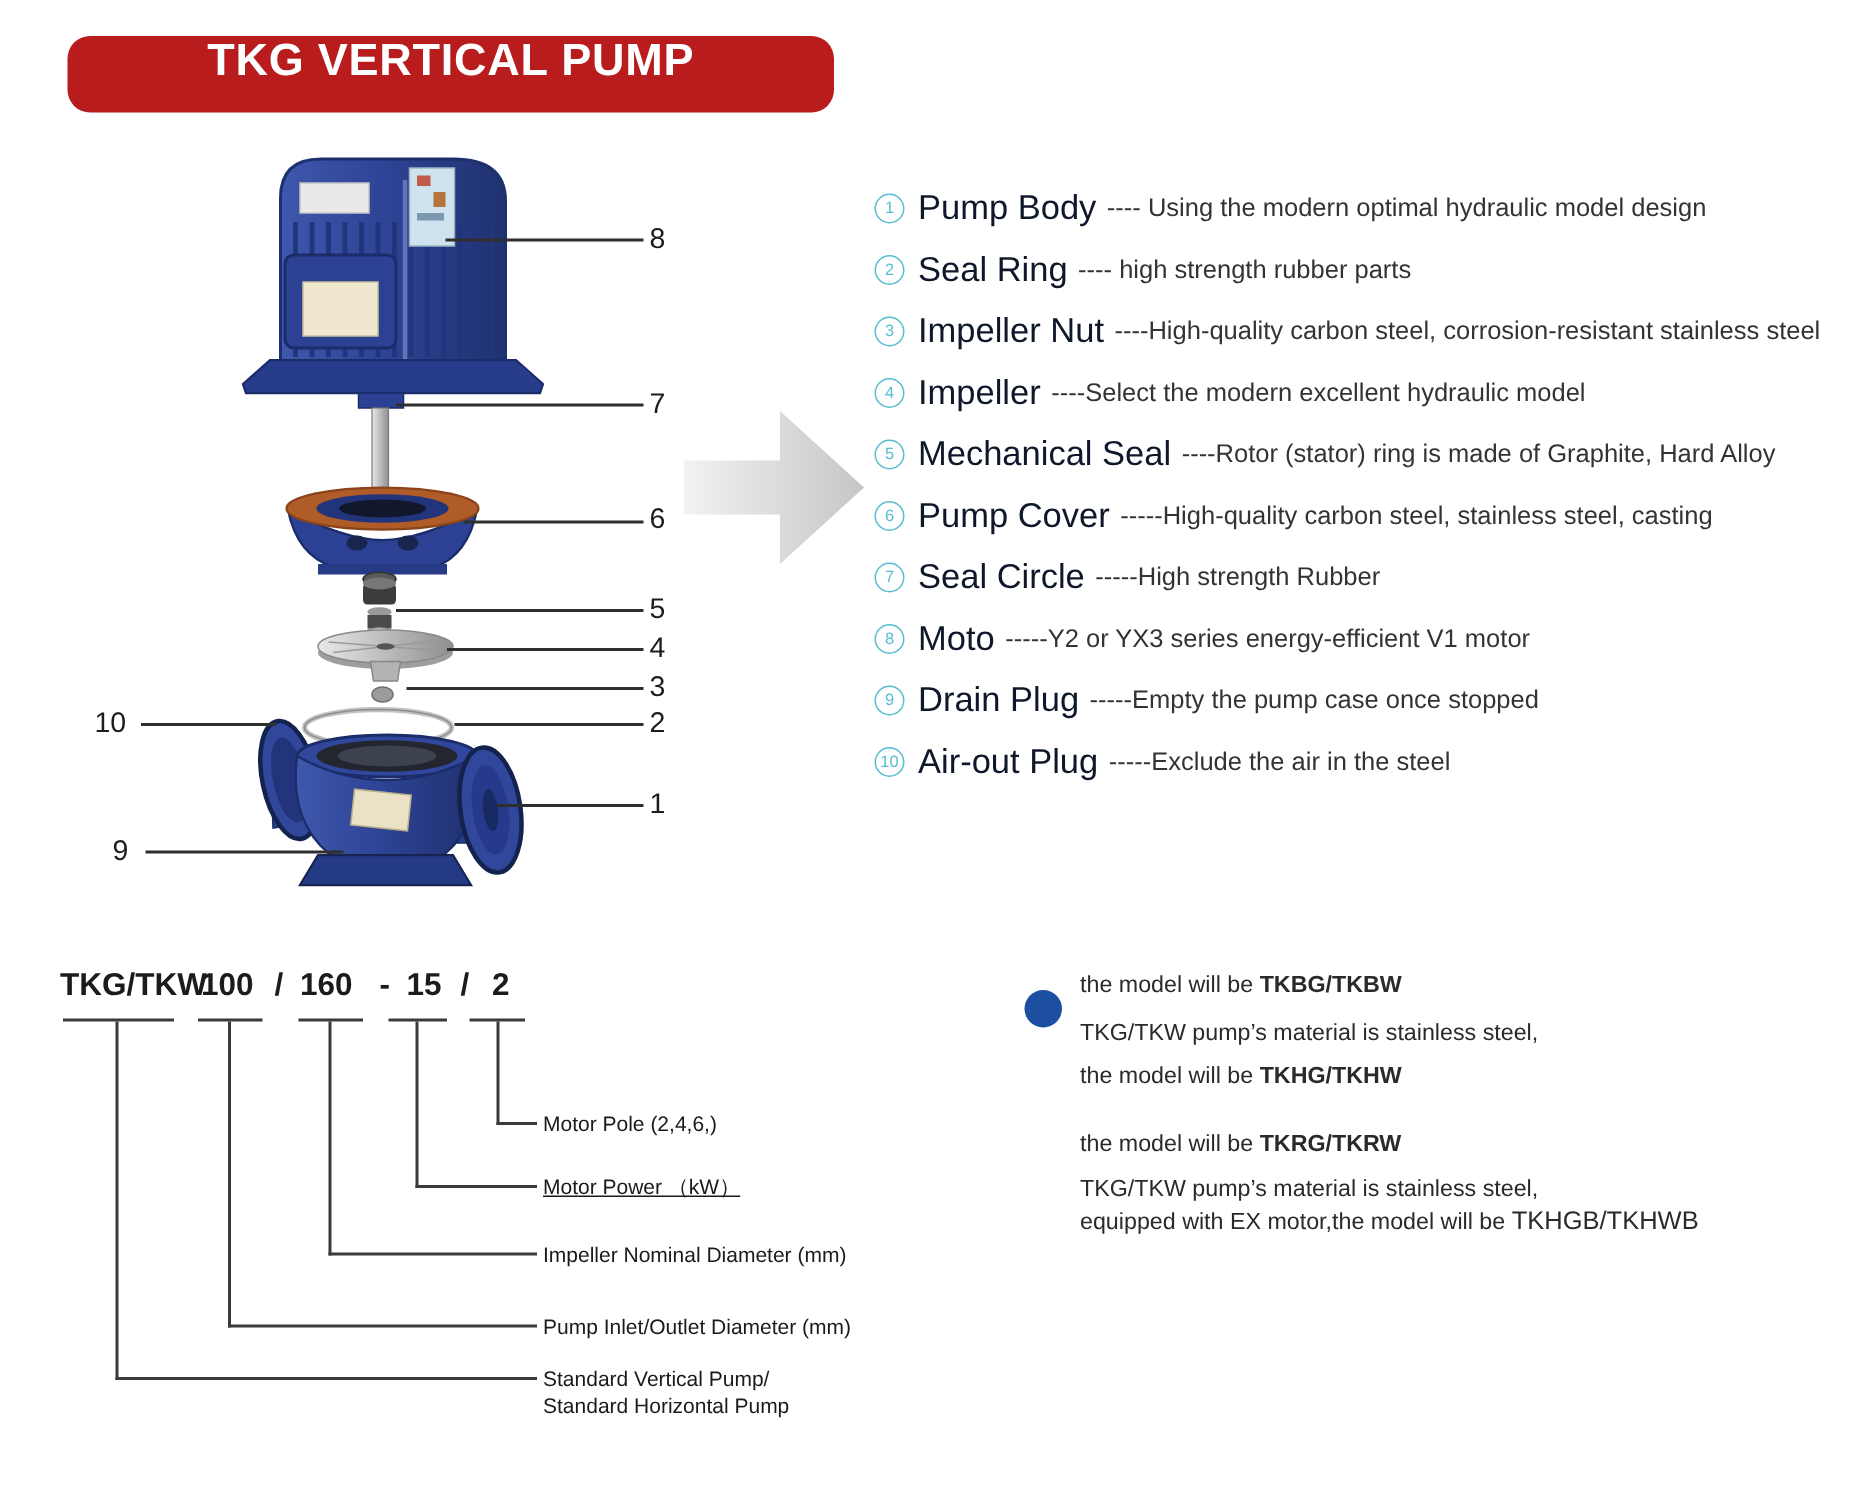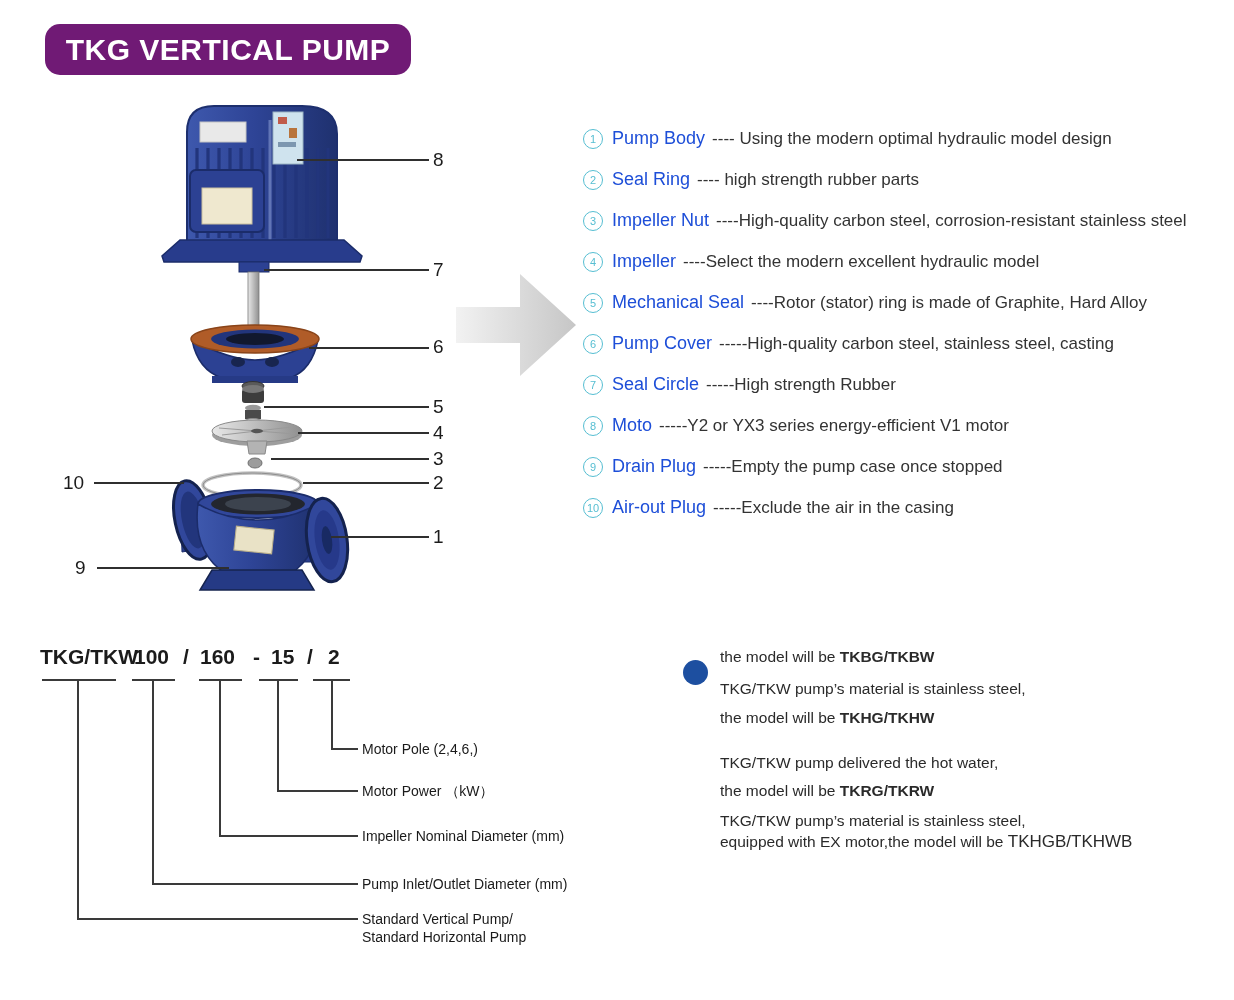--- a/index.html
+++ b/index.html
@@ -1,35 +1,35 @@
 <!DOCTYPE html>
 <html><head>
 <meta charset="utf-8">
 <style>
   html,body{margin:0;padding:0;background:#fff;}
   #canvas{position:relative;width:1234px;height:1000px;background:#ffffff;overflow:hidden;
           font-family:"Liberation Sans",sans-serif;color:#222;}
   .abs{position:absolute;}
 
   
-  .banner{position:absolute;left:45px;top:24px;width:366px;height:51px;background:#701a75;
-          border-radius:15px;display:flex;align-items:center;justify-content:center;}
+  .banner{position:absolute;left:45px;top:24px;width:511px;height:51px;background:#b91c1c;
+          border-radius:15px;display:flex;align-items:flex-start;justify-content:center;}
   .banner span{color:#fff;font-size:30px;font-weight:bold;letter-spacing:0.5px;}
 
   
   .callout-num{position:absolute;font-size:19px;color:#1c1c1c;}
   .lead{position:absolute;height:1.5px;background:#2f2f2f;}
 
   
   .parts-list{position:absolute;left:583px;top:118px;width:652px;}
   .part-row{height:41px;display:flex;align-items:center;white-space:nowrap;}
   .pnum{flex:0 0 auto;width:18px;height:18px;border:1.5px solid #56bed2;border-radius:50%;
         color:#56bed2;font-size:11px;display:flex;align-items:center;justify-content:center;
         margin-right:9px;}
-  .pname{color:#1d4ed8;font-size:18px;margin-right:7px;}
+  .pname{color:#0f172a;font-size:23px;margin-right:7px;}
   .pdesc{color:#333;font-size:17px;}
 
   
   .arrow{position:absolute;left:450px;top:262px;}
 
   
   .mseg{position:absolute;font-size:21px;font-weight:bold;color:#1b1b1b;top:645px;}
   .useg{position:absolute;top:679px;height:2px;background:#3a3a3a;}
   .tv{position:absolute;width:2px;background:#3a3a3a;}
   .th{position:absolute;height:2px;background:#3a3a3a;}
@@ -226,21 +226,21 @@
       <span class="pdesc">-----Y2 or YX3 series energy-efficient V1 motor</span>
     </div>
     <div class="part-row">
       <span class="pnum">9</span>
       <span class="pname">Drain Plug</span>
       <span class="pdesc">-----Empty the pump case once stopped</span>
     </div>
     <div class="part-row">
       <span class="pnum">10</span>
       <span class="pname">Air-out Plug</span>
-      <span class="pdesc">-----Exclude the air in the casing</span>
+      <span class="pdesc">-----Exclude the air in the steel</span>
     </div>
   </div>
 
   <span class="mseg" style="left:40px;">TKG/TKW</span>
   <span class="mseg" style="left:134px;">100</span>
   <span class="mseg" style="left:183px;">/</span>
   <span class="mseg" style="left:200px;">160</span>
   <span class="mseg" style="left:253px;">-</span>
   <span class="mseg" style="left:271px;">15</span>
   <span class="mseg" style="left:307px;">/</span>
@@ -258,32 +258,31 @@
   <div class="tv" style="left:277px;top:681px;height:111px;"></div>
   <div class="tv" style="left:331px;top:681px;height:69px;"></div>
 
   <div class="th" style="left:331px;top:748px;width:27px;"></div>
   <div class="th" style="left:277px;top:790px;width:81px;"></div>
   <div class="th" style="left:219px;top:835px;width:139px;"></div>
   <div class="th" style="left:152px;top:883px;width:206px;"></div>
   <div class="th" style="left:77px;top:918px;width:281px;"></div>
 
   <span class="mlabel" style="top:741px;">Motor Pole (2,4,6,)</span>
-  <span class="mlabel" style="top:783px;">Motor Power （kW）</span>
+  <span class="mlabel" style="top:783px;text-decoration:underline;">Motor Power （kW）</span>
   <span class="mlabel" style="top:828px;">Impeller Nominal Diameter (mm)</span>
   <span class="mlabel" style="top:876px;">Pump Inlet/Outlet Diameter (mm)</span>
   <span class="mlabel" style="top:911px;">Standard Vertical Pump/</span>
   <span class="mlabel" style="top:929px;">Standard  Horizontal Pump</span>
 
   <div class="notes">
     <div class="bullet"></div>
     <div class="note-text">
       <div class="nline" style="margin-bottom:14px;"><span>the model will be </span><span class="nmodel">TKBG/TKBW</span></div>
       <div class="nline" style="margin-bottom:11px;"><span>TKG/TKW pump’s material is stainless steel,</span><span class="nmodel"></span></div>
       <div class="nline" style="margin-bottom:27px;"><span>the model will be </span><span class="nmodel">TKHG/TKHW</span></div>
-      <div class="nline" style="margin-bottom:10px;"><span>TKG/TKW pump delivered the hot water,</span><span class="nmodel"></span></div>
       <div class="nline" style="margin-bottom:12px;"><span>the model will be </span><span class="nmodel">TKRG/TKRW</span></div>
       <div class="nline" style="margin-bottom:2px;"><span>TKG/TKW pump’s material is stainless steel,</span><span class="nmodel"></span></div>
       <div class="nline big"><span>equipped with EX motor,the model will be </span><span class="nmodel">TKHGB/TKHWB</span></div>
     </div>
   </div>
 
 </div>
 
 </body></html>

